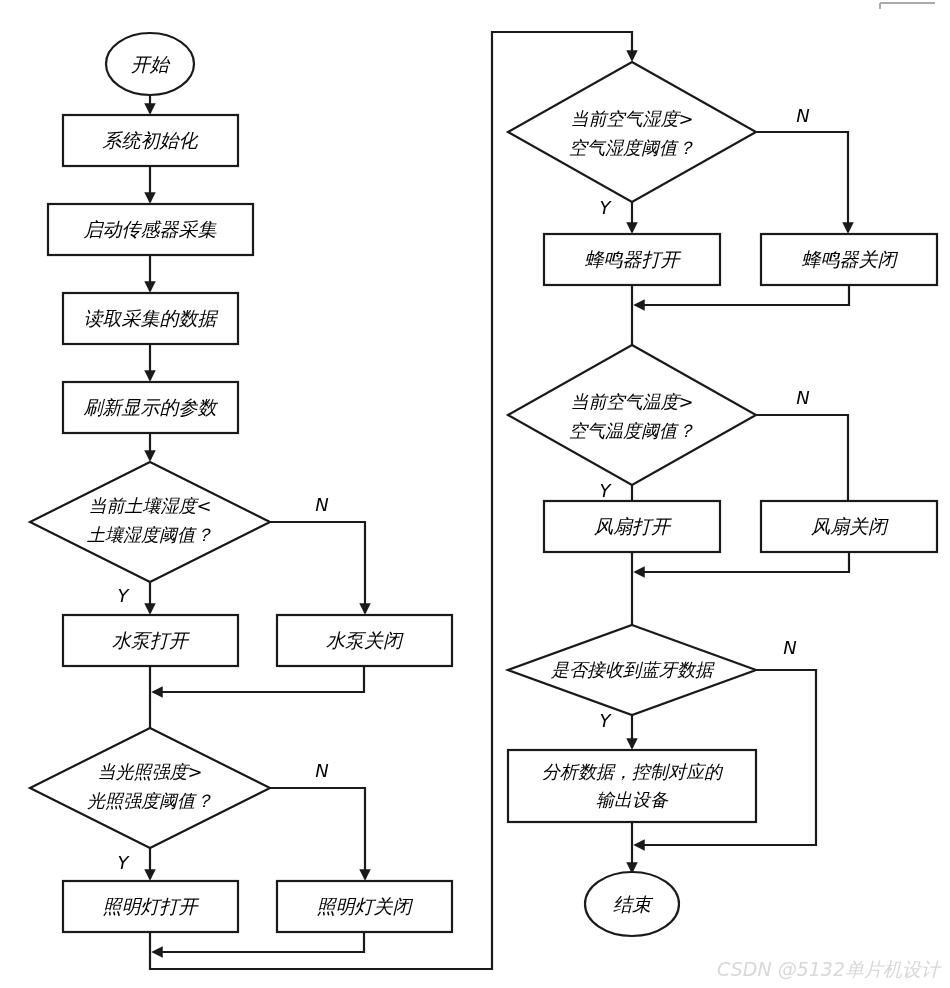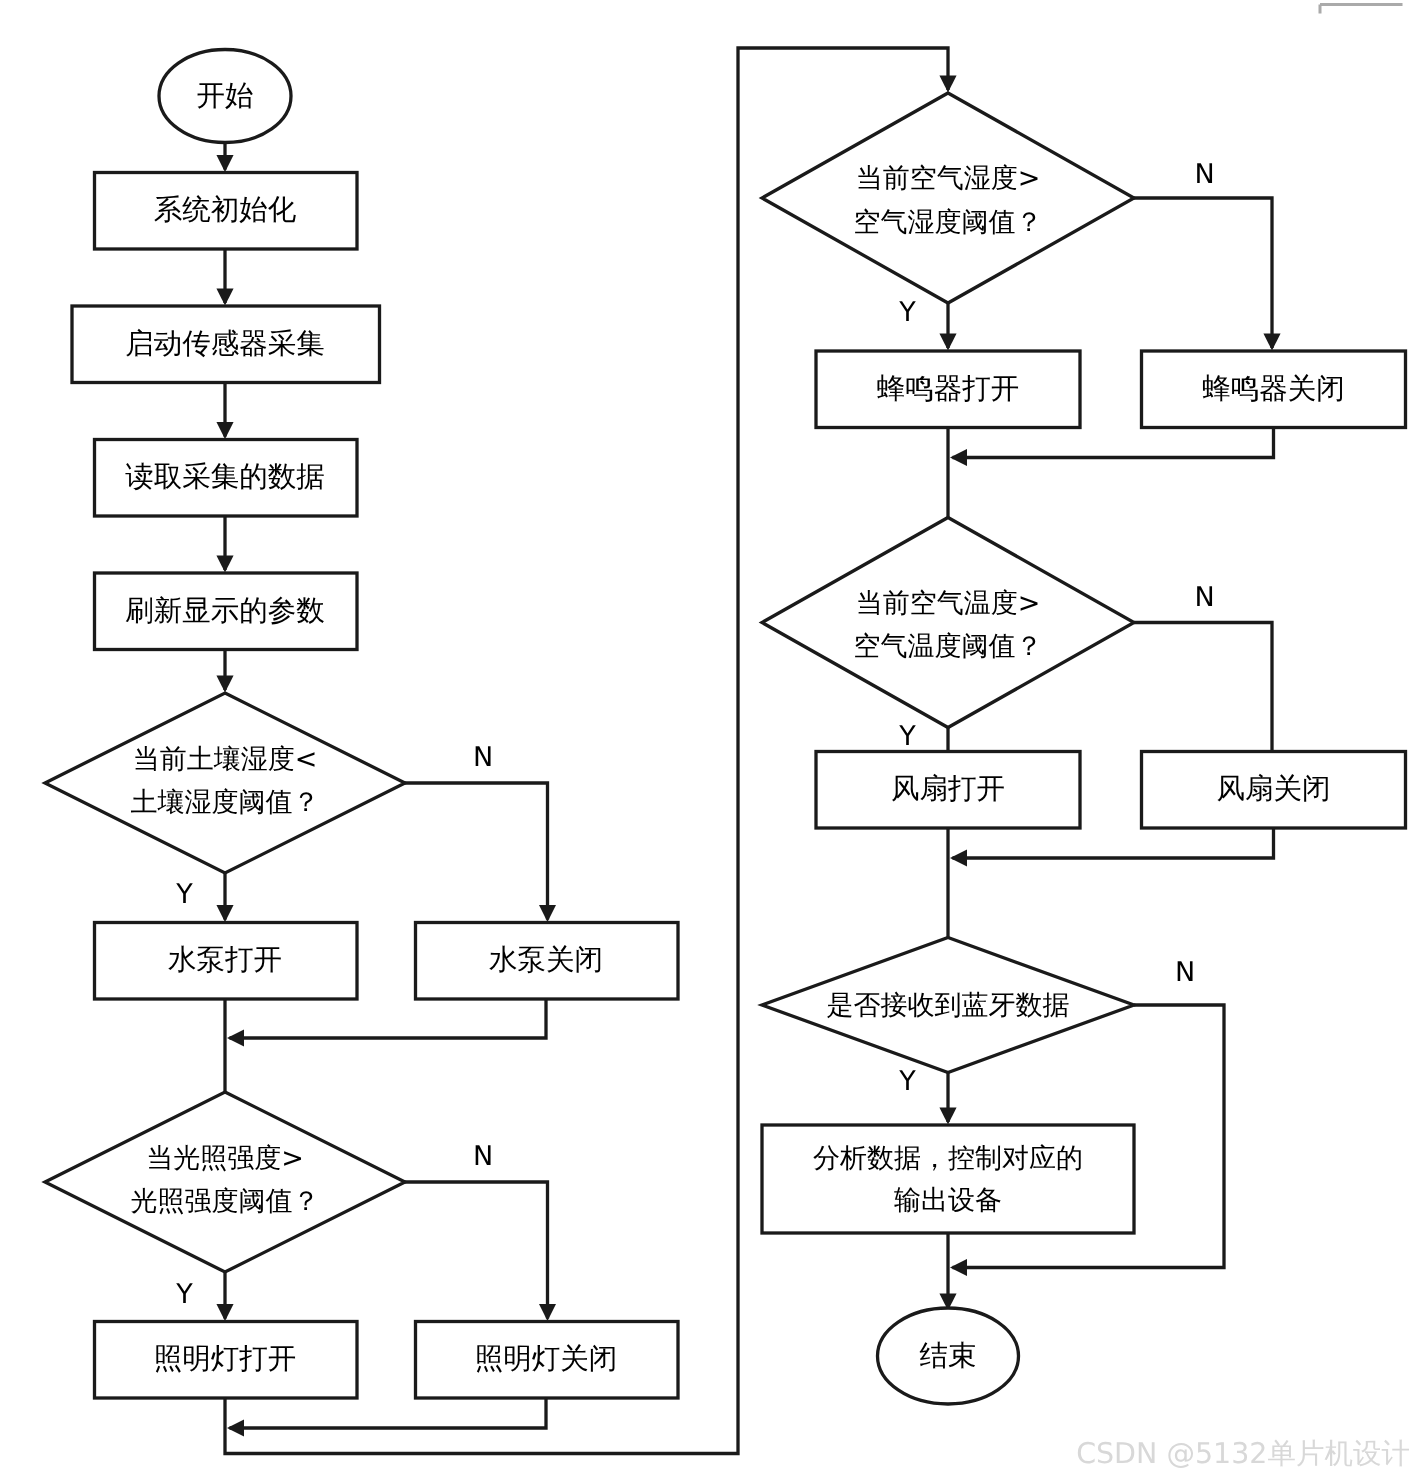--- a/index.html
+++ b/index.html
@@ -11,20 +11,21 @@
     width: 950px;
     height: 988px;
     font-family: "DejaVu Sans", "Liberation Sans", sans-serif;
     overflow: hidden;
   }
   #flowchart-root {
     position: relative;
     width: 950px;
     height: 988px;
     background: #ffffff;
+    font-style: italic;
   }
   svg.diagram {
     display: block;
     width: 950px;
     height: 988px;
   }
   .shape {
     fill: #ffffff;
     stroke: #1a1a1a;
     stroke-width: 2.2;

